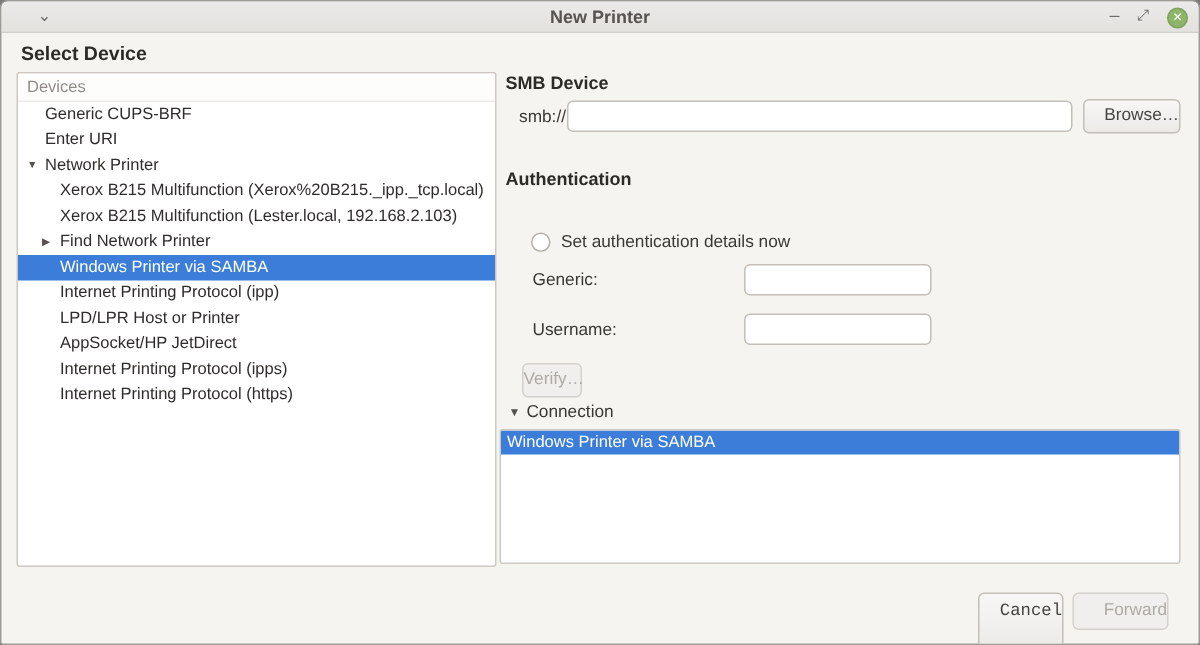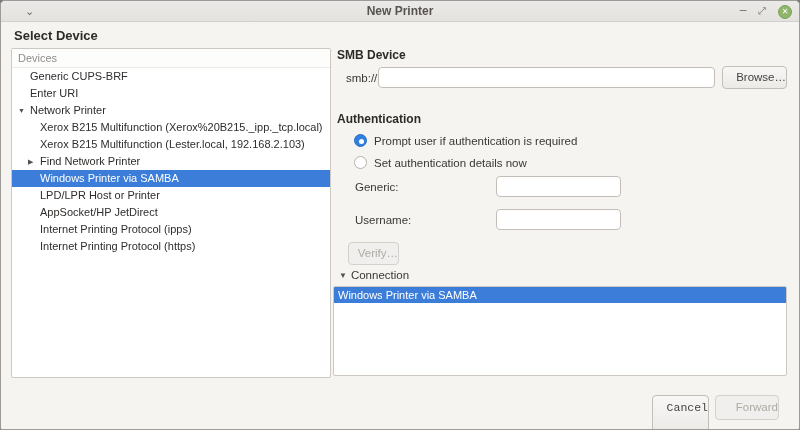--- a/index.html
+++ b/index.html
@@ -100,48 +100,46 @@
   <div class="devices-box">
     <div class="devices-header">Devices</div>
     <div id="devices-rows">
         <div class="drow lvl0"><span>Generic CUPS-BRF</span></div>
         <div class="drow lvl0"><span>Enter URI</span></div>
         <div class="drow lvl0"><span class="expander">▼</span><span>Network Printer</span></div>
         <div class="drow lvl1"><span>Xerox B215 Multifunction (Xerox%20B215._ipp._tcp.local)</span></div>
         <div class="drow lvl1"><span>Xerox B215 Multifunction (Lester.local, 192.168.2.103)</span></div>
         <div class="drow lvl1"><span class="expander">▶</span><span>Find Network Printer</span></div>
         <div class="drow lvl1 sel"><span>Windows Printer via SAMBA</span></div>
+        <div class="drow lvl1"><span>Internet Printing Protocol (ipp)</span></div>
         <div class="drow lvl1"><span>LPD/LPR Host or Printer</span></div>
         <div class="drow lvl1"><span>AppSocket/HP JetDirect</span></div>
         <div class="drow lvl1"><span>Internet Printing Protocol (ipps)</span></div>
         <div class="drow lvl1"><span>Internet Printing Protocol (https)</span></div>
       </div>
   </div>
 
   <div class="sec-title" style="left:336px;top:47px;">SMB Device</div>
   <div class="lab" style="left:345px;top:71px;">smb://</div>
   <input class="txt-input" style="left: 377px; top: 66px; width: 337px;" value="">
   <div class="btn" style="left:721px;top:65px;width:65px;height:23px;line-height:21px;">Browse…</div>
 
   <div class="sec-title" style="left:336px;top:111px;">Authentication</div>
 
-  <div class="radio-row" style="left:353px;top:130px;">
-    <span class="radio on"></span><span class="radio-label">Prompt user if authentication is required</span>
-  </div>
   <div class="radio-row" style="left:353px;top:152px;">
     <span class="radio off"></span><span class="radio-label">Set authentication details now</span>
   </div>
 
   <div class="lab" style="left:354px;top:180px;">Generic:</div>
   <input class="txt-input" style="left: 495px; top: 175px; width: 125px;" value="">
 
   <div class="lab" style="left:354px;top:213px;">Username:</div>
   <input class="txt-input" style="left: 495px; top: 208px; width: 125px;" value="">
 
-  <div class="btn disabled" style="left:347px;top:241px;width:51px;height:23px;line-height:21px;">Verify…</div>
+  <div class="btn disabled" style="left:347px;top:241px;width:40px;height:23px;line-height:21px;">Verify…</div>
 
   <div class="conn-label">
     <span class="tri">▼</span><span>Connection</span>
   </div>
   <div class="conn-box">
     <div id="connection-rows">
         <div class="crow sel">Windows Printer via SAMBA</div>
       </div>
   </div>
 

